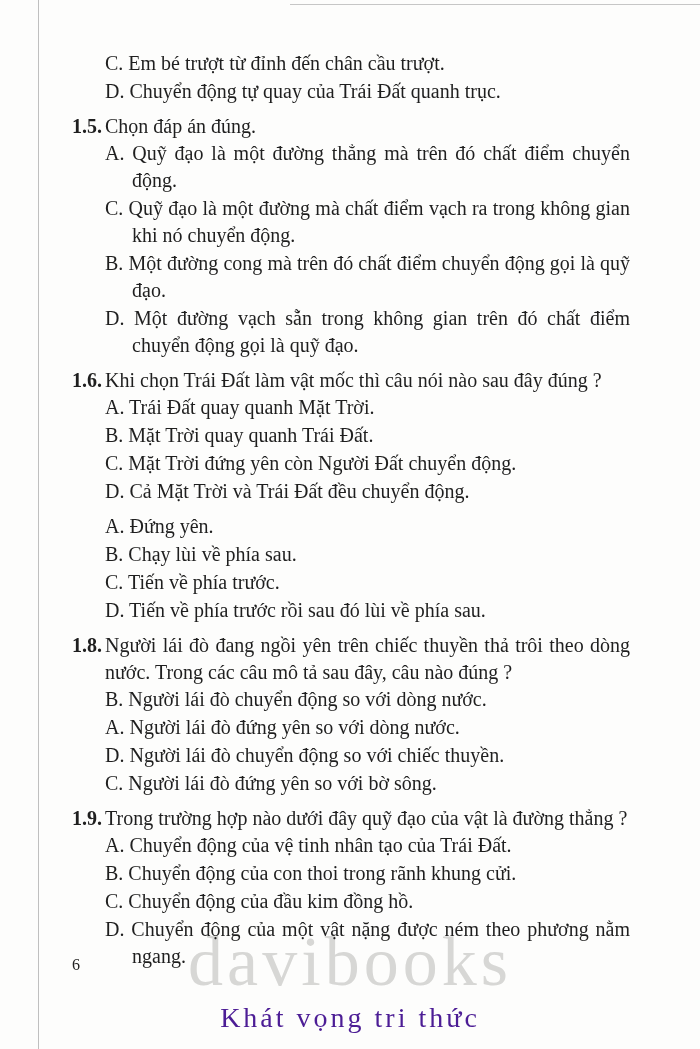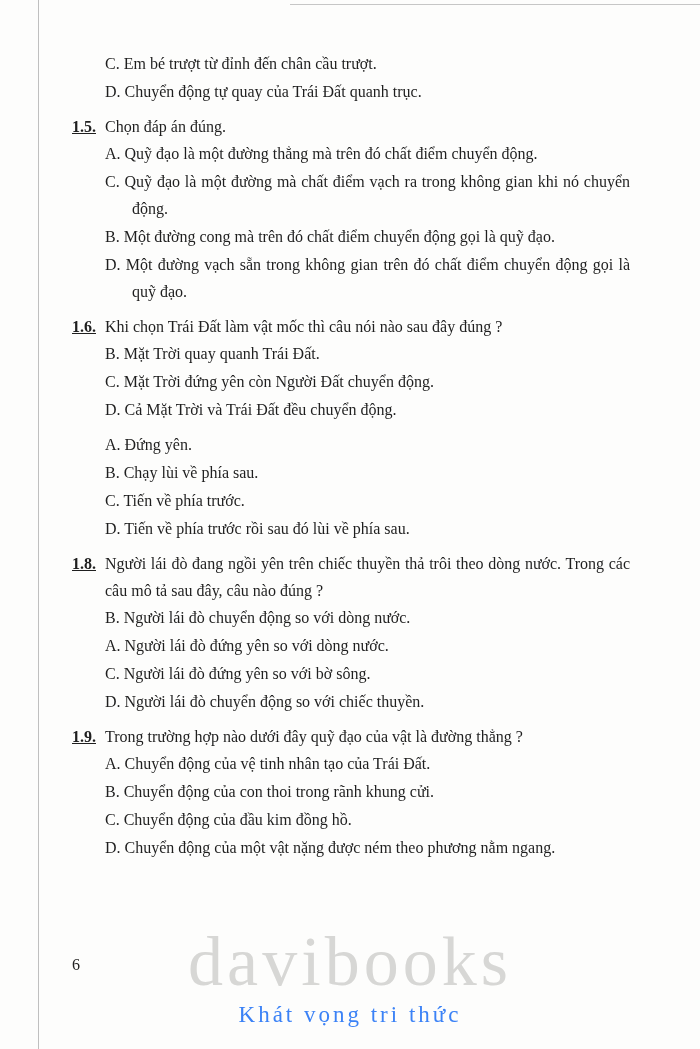--- a/index.html
+++ b/index.html
@@ -24,36 +24,35 @@
     position: absolute;
     left: 290px; top: 4px;
     width: 410px; height: 1px;
     background: #c6c6c6;
   }
   .content {
     position: absolute;
     left: 72px; top: 50px;
     width: 558px;
     z-index: 2;
-    font-size: 16px;
+    font-size: 20px;
     line-height: 27px;
   }
   .options { margin-left: 33px; }
   .option {
     margin: 0 0 1px 0;
     padding-left: 27px;
     text-indent: -27px;
     text-align: justify;
   }
   .question { margin-top: 8px; }
   .q-head { display: flex; }
   .q-num {
     flex: 0 0 33px;
     font-weight: bold;
-    text-decoration: underline;
   }
   .q-text {
     flex: 1;
     text-align: justify;
   }
   
   .watermark {
     position: absolute;
     left: 0; right: 0;
     z-index: 1;
@@ -62,22 +61,22 @@
     font-family: "Liberation Serif", "DejaVu Serif", serif;
   }
   .watermark-title {
     top: 922px;
     font-size: 70px;
     color: #d7d7d5;
     letter-spacing: 4px;
   }
   .watermark-subtitle {
     top: 1002px;
-    font-size: 23px;
-    color: #3b82f6;
+    font-size: 28px;
+    color: #4c1d95;
     letter-spacing: 3px;
   }
   .page-number {
     position: absolute;
     left: 72px;
     top: 956px;
     z-index: 2;
     font-size: 16px;
     color: #222;
   }
@@ -112,20 +111,21 @@
         <p class="option">D. Một đường vạch sẵn trong không gian trên đó chất điểm chuyển động gọi là quỹ đạo.</p>
       </div>
     </div>
 
     <div class="question">
       <div class="q-head">
         <span class="q-num">1.6.</span>
         <span class="q-text">Khi chọn Trái Đất làm vật mốc thì câu nói nào sau đây đúng ?</span>
       </div>
       <div class="options">
+        <p class="option">A. Trái Đất quay quanh Mặt Trời.</p>
         <p class="option">B. Mặt Trời quay quanh Trái Đất.</p>
         <p class="option">C. Mặt Trời đứng yên còn Người Đất chuyển động.</p>
         <p class="option">D. Cả Mặt Trời và Trái Đất đều chuyển động.</p>
       </div>
     </div>
 
     <div class="question">
       <div class="options">
         <p class="option">A. Đứng yên.</p>
         <p class="option">B. Chạy lùi về phía sau.</p>
@@ -135,22 +135,22 @@
     </div>
 
     <div class="question">
       <div class="q-head">
         <span class="q-num">1.8.</span>
         <span class="q-text">Người lái đò đang ngồi yên trên chiếc thuyền thả trôi theo dòng nước. Trong các câu mô tả sau đây, câu nào đúng ?</span>
       </div>
       <div class="options">
         <p class="option">B. Người lái đò chuyển động so với dòng nước.</p>
         <p class="option">A. Người lái đò đứng yên so với dòng nước.</p>
+        <p class="option">D. Người lái đò chuyển động so với chiếc thuyền.</p>
         <p class="option">C. Người lái đò đứng yên so với bờ sông.</p>
-        <p class="option">D. Người lái đò chuyển động so với chiếc thuyền.</p>
       </div>
     </div>
 
     <div class="question">
       <div class="q-head">
         <span class="q-num">1.9.</span>
         <span class="q-text">Trong trường hợp nào dưới đây quỹ đạo của vật là đường thẳng ?</span>
       </div>
       <div class="options">
         <p class="option">A. Chuyển động của vệ tinh nhân tạo của Trái Đất.</p>

